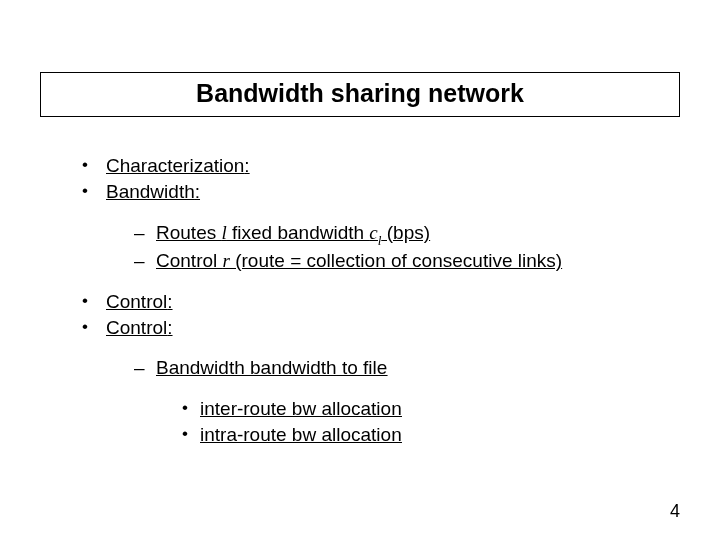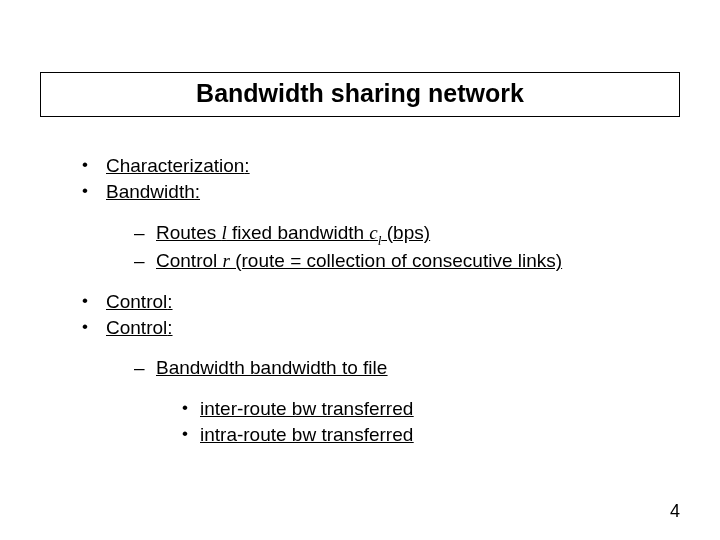--- a/index.html
+++ b/index.html
@@ -142,22 +142,22 @@
       <li>
         <span class="u">Control</span><span>:</span>
       </li>
 
       <li>
         <span class="u">Control</span><span>:</span>
         <ul class="ul1">
           <li>
             <span class="u">Bandwidth bandwidth</span><span> to file</span>
             <ul class="ul2">
-              <li>inter-route bw transferred</li>
-              <li>intra-route bw transferred</li>
+              <li>inter-route bw allocation</li>
+              <li>intra-route bw allocation</li>
             </ul>
           </li>
         </ul>
       </li>
 
     </ul>
   </div>
 
   <div class="pagenum">4</div>
 

